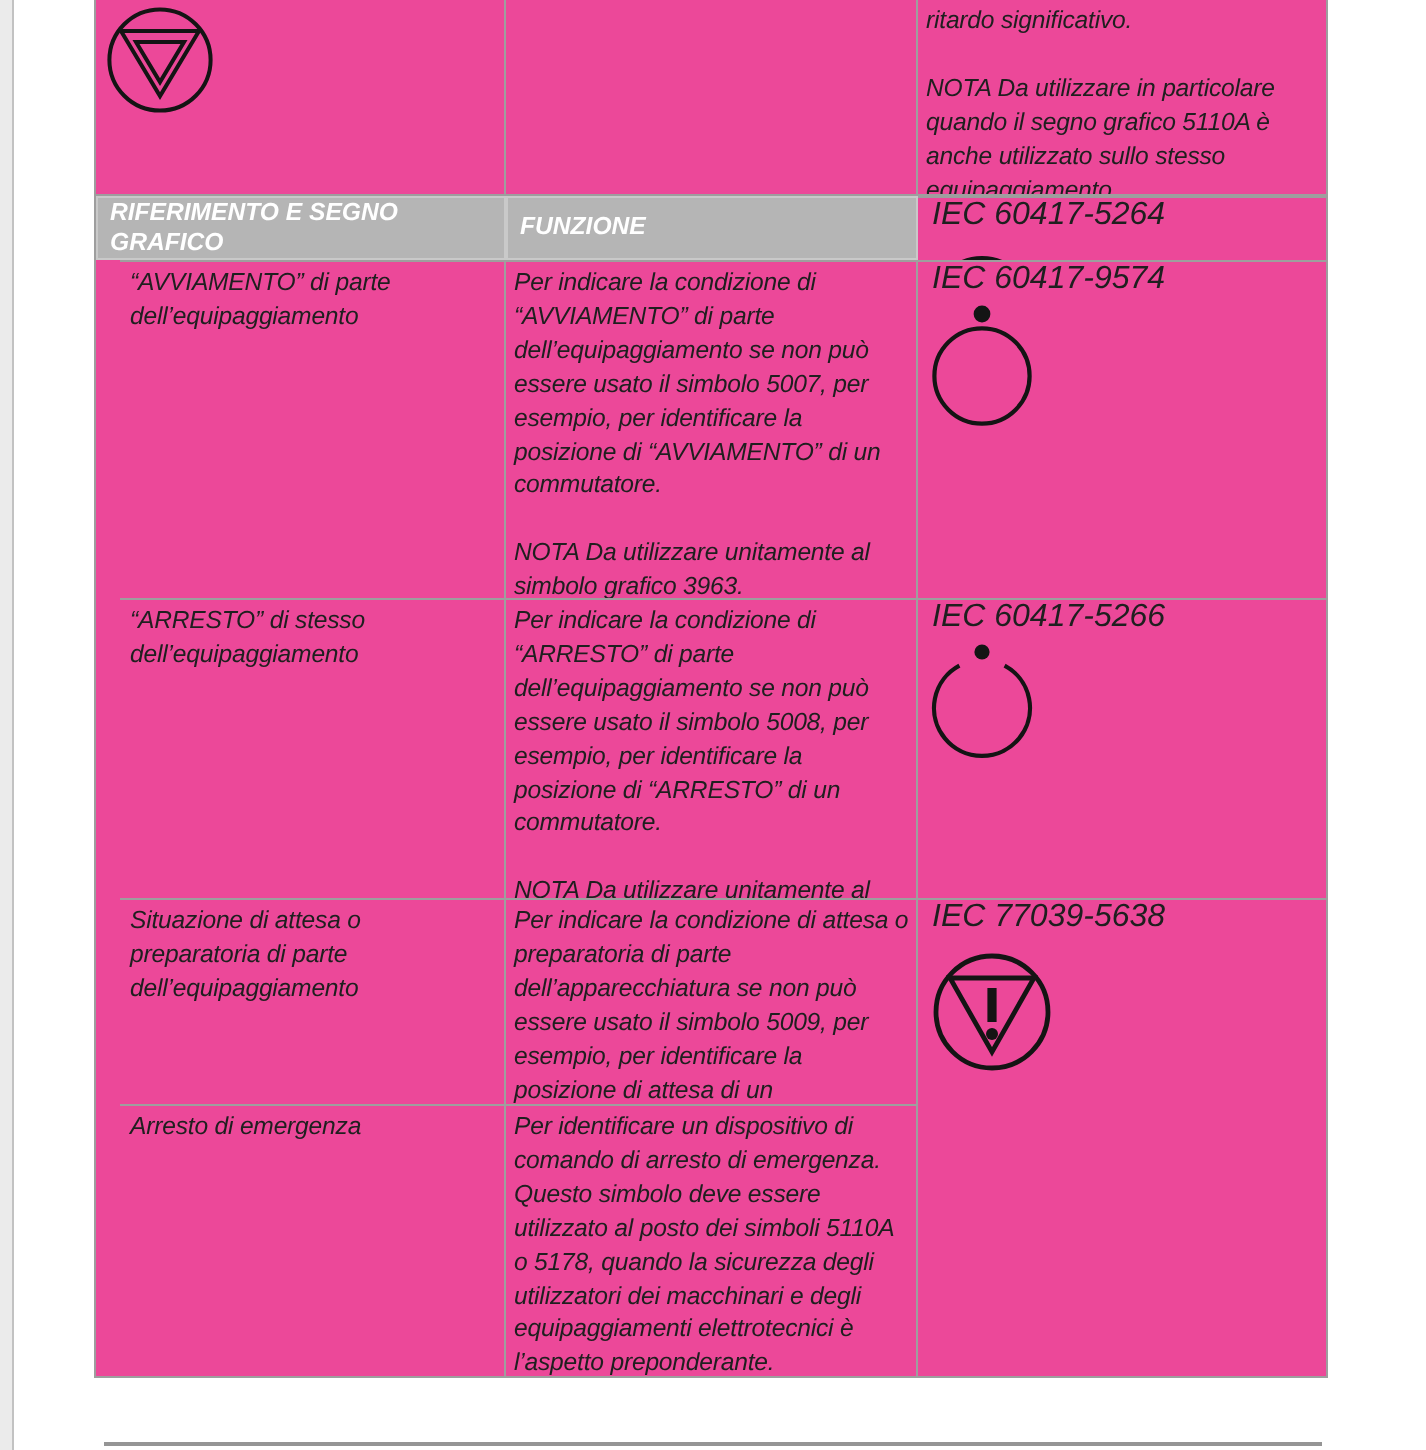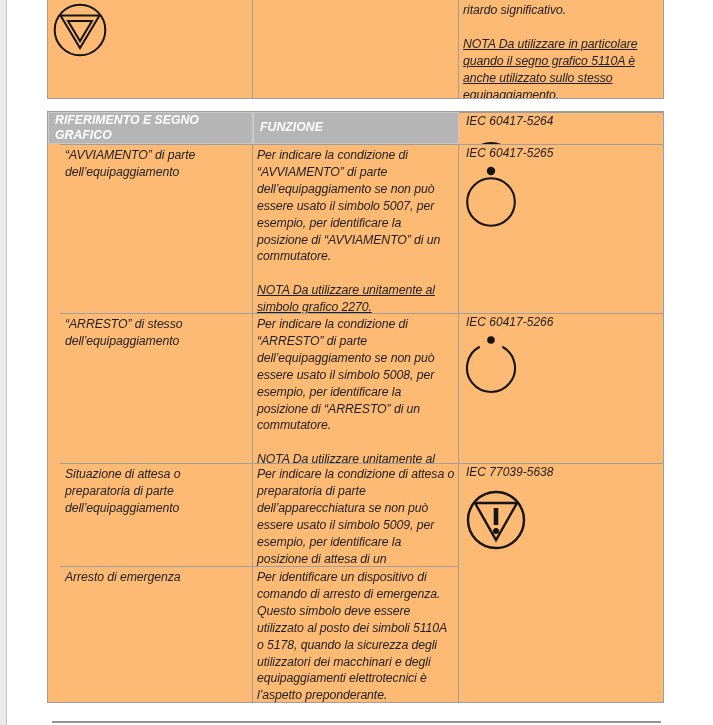--- a/index.html
+++ b/index.html
@@ -6,39 +6,39 @@
     --bd:#9e9e9e;
     --ink:#1f1f1f;
   }
   html,body{margin:0;padding:0;}
   body{
     width:713px;height:725px;position:relative;background:#ffffff;
     font-family:"Liberation Sans",sans-serif;font-style:italic;
     color:var(--ink);overflow:hidden;
   }
   .edge-strip{position:absolute;left:0;top:0;width:6px;height:725px;background:#ebebeb;border-right:1px solid #c2c2c2;}
-  .tbl{position:absolute;left:47px;width:617px;box-sizing:border-box;display:grid;grid-template-columns:205px 206px 204px;background:#fdba74;}
+  .tbl{position:absolute;left:47px;width:617px;box-sizing:border-box;display:grid;grid-template-columns:205px 206px 204px;background:#ec4899;}
   .tbl .cell{box-sizing:border-box;border-right:1px solid var(--bd);overflow:hidden;}
   .tbl .cell:nth-child(3n){border-right:none;}
   
   .top-tbl{top:0;border-left:1px solid var(--bd);border-right:1px solid var(--bd);border-bottom:1px solid var(--bd);grid-template-rows:98px;}
   
-  .main-tbl{top:111px;border:1px solid var(--bd);grid-template-rows:32px 169px 150px 103px 136px;}
+  .main-tbl{top:97px;border:1px solid var(--bd);grid-template-rows:32px 169px 150px 103px 136px;}
   .main-tbl .cell{border-top:1px solid var(--bd);}
   .main-tbl .hcell{border-top:none;}
   .hcell{
     background:#b5b5b5;color:#ffffff;font-weight:bold;border-right:none !important;
     box-shadow:inset 0 0 0 1px #c9c9c9;
     display:flex;flex-direction:column;justify-content:center;
     font-size:12.3px;line-height:15.5px;padding:1px 7px;
   }
   .fz{font-size:12.3px;line-height:16.9px;letter-spacing:-0.1px;padding:2px 3px 0 4px;}
-  .fz .nota{margin-top:16.9px;text-decoration:underline;}
+  .fz .nota{margin-top:16.9px;}
   .titolo{display:flex;font-size:12.3px;line-height:16.9px;letter-spacing:-0.1px;padding:2px 6px 2px 5px;margin-left:12px;}
-  .refcell{font-size:12px;line-height:17px;}
+  .refcell{font-size:16px;line-height:17px;}
   .refcell .ref{padding-left:7px;}
   .sym{display:block;}
   .sym path,.sym circle,.sym line{stroke:#141414;fill:none;}
   .sym .fill{fill:#141414;stroke:none;}  .r1 .sym{margin:11px 0 0 6px;}  .r2 .sym{margin:4px 0 0 6px;}   .r3 .sym{margin:4px 0 0 6px;}  .r4 .sym{margin:8px 0 0 6px;}
   .top-sym{margin:2px 0 0 4px;}
   .bottom-rule{position:absolute;left:52px;top:721px;width:609px;height:2px;background:#959595;}
 </style>
 </head>
 <body>
 
@@ -69,25 +69,25 @@
     <svg class="sym" width="52" height="52" viewBox="0 0 52 52">
       <circle cx="26" cy="26" r="24" stroke-width="2.1"></circle>
       <circle class="fill" cx="26" cy="26" r="4.4"></circle>
     </svg>
   </div>
   <div class="cell titolo r1">
     <div>“AVVIAMENTO” di parte dell’equipaggiamento</div>
   </div>
   <div class="cell fz r1">
     <div>Per indicare la condizione di “AVVIAMENTO” di parte dell’equipaggiamento se non può essere usato il simbolo 5007, per esempio, per identificare la posizione di “AVVIAMENTO” di un commutatore.</div>
-    <div class="nota">NOTA Da utilizzare unitamente al simbolo grafico 2270.</div>
+    <div class="nota">NOTA Da utilizzare unitamente al simbolo grafico 3963.</div>
   </div>
 
   <div class="cell refcell r2">
-    <div class="ref">IEC 60417-5265</div>
+    <div class="ref">IEC 60417-9574</div>
     <svg class="sym" width="52" height="62" viewBox="0 0 52 62">
       <circle class="fill" cx="26" cy="5" r="4.2"></circle>
       <circle cx="26" cy="36" r="23.8" stroke-width="2.1"></circle>
     </svg>
   </div>
   <div class="cell titolo r2">
     <div>“ARRESTO” di stesso dell’equipaggiamento</div>
   </div>
   <div class="cell fz r2">
     <div>Per indicare la condizione di “ARRESTO” di parte dell’equipaggiamento se non può essere usato il simbolo 5008, per esempio, per identificare la posizione di “ARRESTO” di un commutatore.</div>

